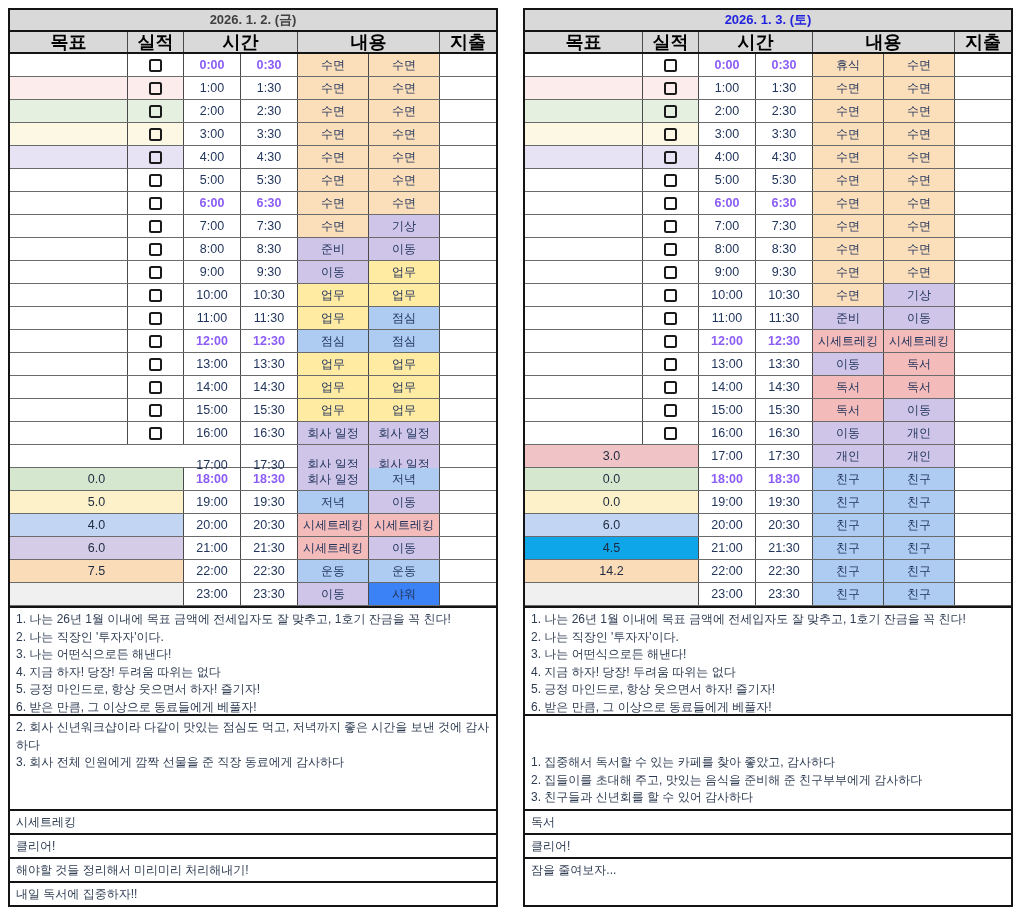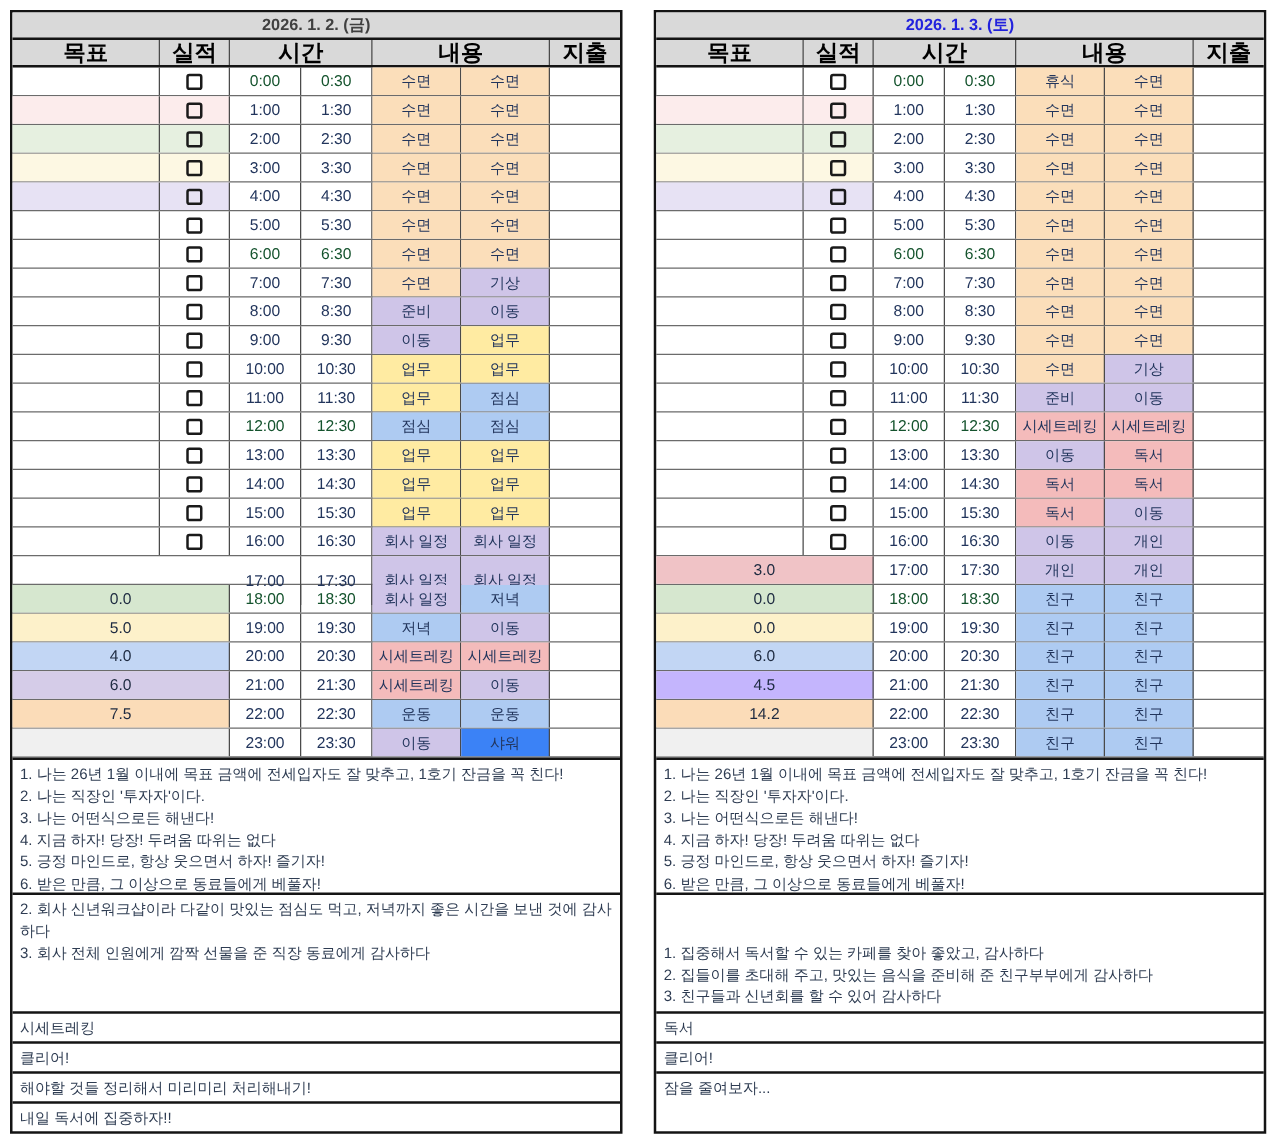--- a/index.html
+++ b/index.html
@@ -24,21 +24,21 @@
   .trow:last-of-type { border-bottom: none; }
 
   .cell {
     border-right: 1px solid #4a4a4a;
     display: flex; align-items: center; justify-content: center;
     font-size: 12px; color: #22355c; overflow: hidden; white-space: nowrap;
   }
   .cell:last-child { border-right: none; }
   .span2 { grid-column: span 2; }
   .time-cell { font-size: 12.5px; }
-  .bold-time { font-weight: normal; color: #14532d; }
+  .bold-time { font-weight: bold; color: #8b5cf6; }
   .goal-num { font-size: 12.5px; color: #1d2a40; }
 
   .chk {
     width: 13px; height: 13px; border: 2px solid #1a1a1a;
     border-radius: 2.5px; background: transparent; display: inline-block;
   }
 
   .notes {
     border-top: 2px solid #141414; padding: 3px 6px;
     font-size: 12px; line-height: 17.5px; color: #2e3c52;
@@ -549,21 +549,21 @@
       </div>
       <div class="grid-row trow">
         <div class="cell span2 goal-num" style="background: rgb(194, 214, 244);">6.0</div>
         <div class="cell time-cell">20:00</div>
         <div class="cell time-cell">20:30</div>
         <div class="cell" style="background: rgb(174, 203, 242);">친구</div>
         <div class="cell" style="background: rgb(174, 203, 242);">친구</div>
         <div class="cell"></div>
       </div>
       <div class="grid-row trow">
-        <div class="cell span2 goal-num" style="background: #c4b5fd;">4.5</div>
+        <div class="cell span2 goal-num" style="background: #0ea5e9;">4.5</div>
         <div class="cell time-cell">21:00</div>
         <div class="cell time-cell">21:30</div>
         <div class="cell" style="background: rgb(174, 203, 242);">친구</div>
         <div class="cell" style="background: rgb(174, 203, 242);">친구</div>
         <div class="cell"></div>
       </div>
       <div class="grid-row trow">
         <div class="cell span2 goal-num" style="background: rgb(251, 220, 184);">14.2</div>
         <div class="cell time-cell">22:00</div>
         <div class="cell time-cell">22:30</div>

